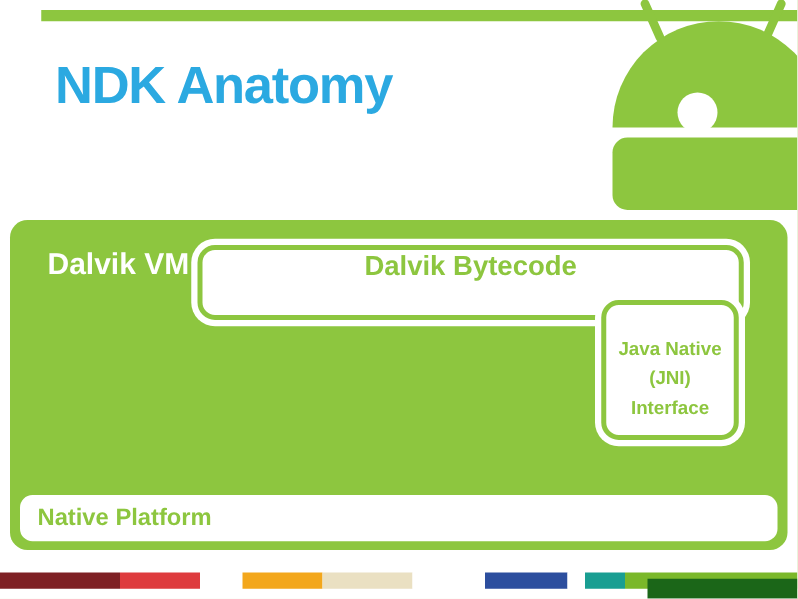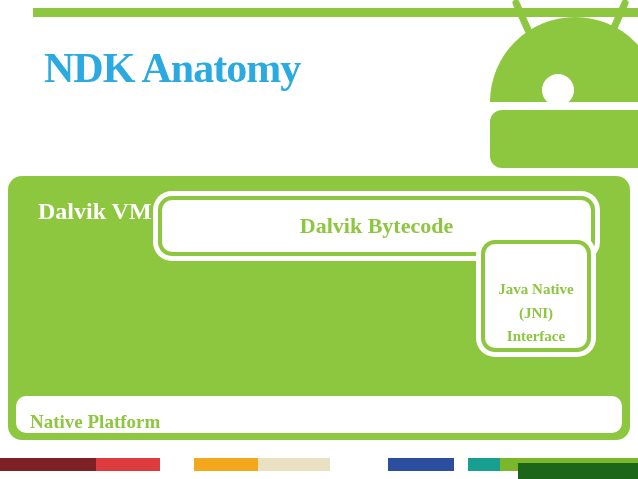--- a/index.html
+++ b/index.html
@@ -6,21 +6,21 @@
     --green:#8DC63F;
     --title-blue:#2BA9E1;
     --dark-green:#1B6618;
   }
   html,body{margin:0;padding:0;background:#fff;}
   .slide{
     position:relative;
     width:638px;height:479px;
     overflow:hidden;
     background:#fff;
-    font-family:Liberation Serif, serif;
+    font-family:Liberation Sans, sans-serif;
   }
   .top-strip{
     position:absolute;left:33px;right:0;top:8px;height:9px;
     background:var(--green);
   }
   .title{
     position:absolute;left:44px;top:44px;margin:0;
     font-size:42px;font-weight:bold;letter-spacing:-1px;
     color:var(--title-blue);
   }
@@ -37,42 +37,42 @@
     color:#fff;font-size:24px;font-weight:bold;
   }
   .box{
     position:absolute;
     background:#fff;
     border:4px solid var(--green);
     border-radius:14px;
     box-shadow:0 0 0 5px #fff;
     color:var(--green);
     font-weight:bold;
-    display:flex;align-items:center;justify-content:center;
+    display:flex;justify-content:center;
     text-align:center;
     box-sizing:border-box;
   }
   .bytecode{
     left:150px;top:20px;width:437px;height:60px;
     font-size:22px;z-index:1;
   }
   .jni{
     left:473px;top:64px;width:110px;height:112px;
     font-size:15px;line-height:1.55;
-    align-items:flex-end;padding-top:14px;
+    align-items:center;padding-top:14px;
     z-index:2;
   }
   .ndk{
     left:278px;top:174px;width:258px;height:48px;
     font-size:19px;z-index:4;
   }
   .native-bar{
     position:absolute;left:8px;top:220px;width:606px;height:37px;
     background:#fff;border-radius:10px;
-    display:flex;align-items:flex-end;
+    display:flex;align-items:center;
     z-index:3;
   }
   .native-bar span{
     margin-left:14px;color:var(--green);
     font-size:19px;font-weight:bold;
   }
   .footer-stripe{
     position:absolute;left:0;right:0;top:458px;height:13px;
     display:flex;
   }

